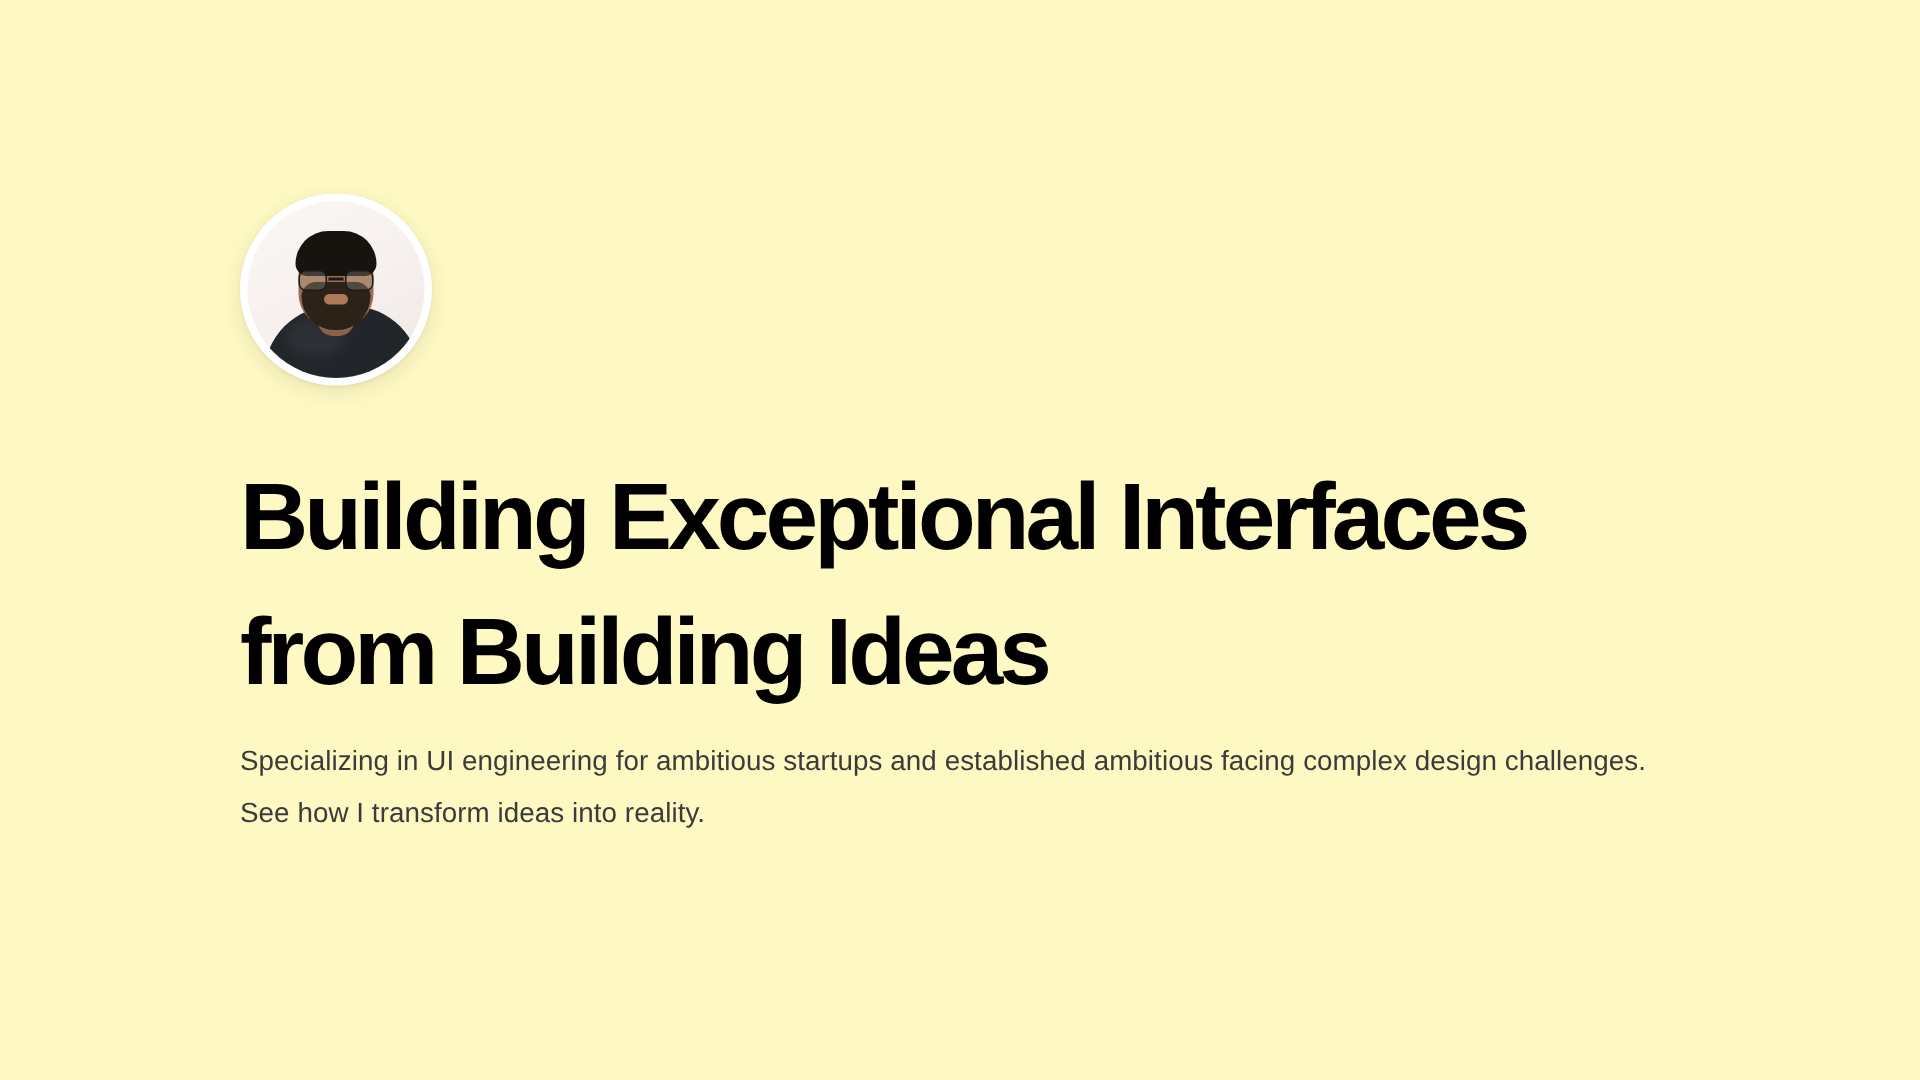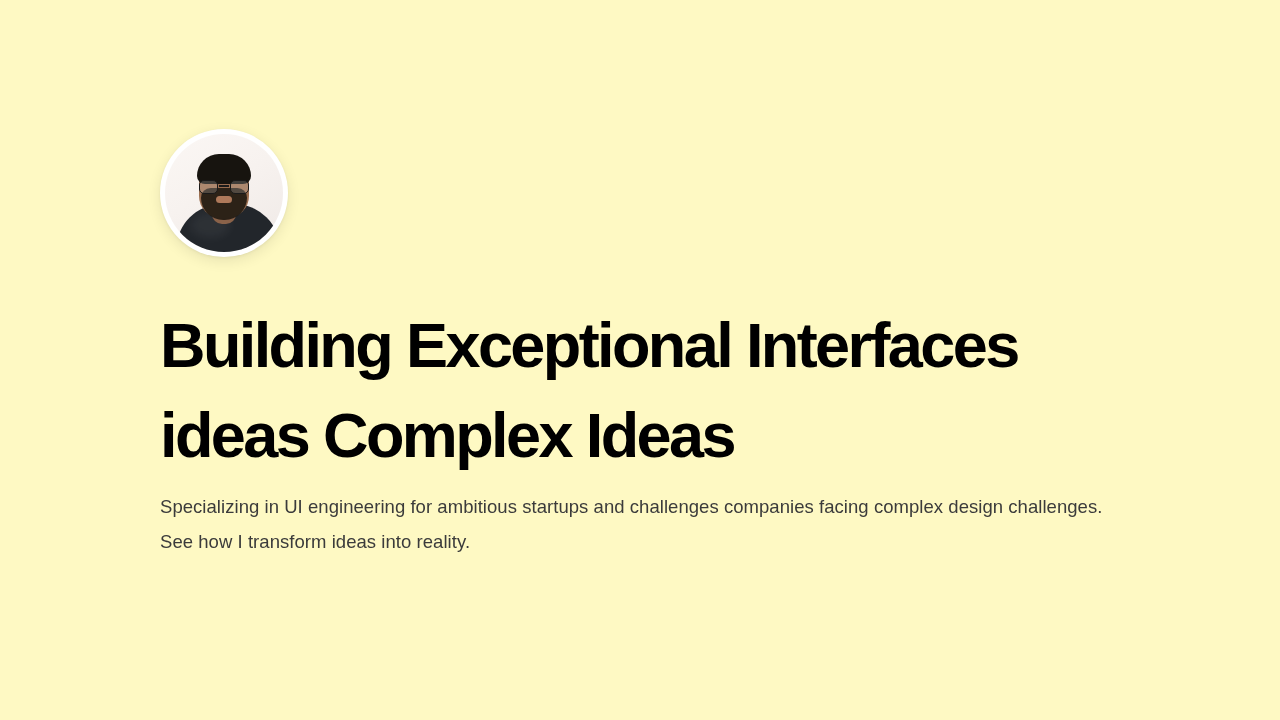--- a/index.html
+++ b/index.html
@@ -211,18 +211,18 @@
           <span class="p-lens left"></span>
           <span class="p-bridge"></span>
           <span class="p-lens right"></span>
         </div>
       </div>
     </div>
   </div>
 
   <h1 class="headline">
     <span class="line">Building Exceptional Interfaces</span>
-    <span class="line">ideas Complex Ideas</span>
+    <span class="line">from Building Ideas</span>
   </h1>
 
-  <p class="subtitle">Specializing in UI engineering for ambitious startups and challenges companies facing complex design challenges. See how I transform ideas into reality.</p>
+  <p class="subtitle">Specializing in UI engineering for ambitious startups and established ambitious facing complex design challenges. See how I transform ideas into reality.</p>
 
 </div>
 
 </body></html>

